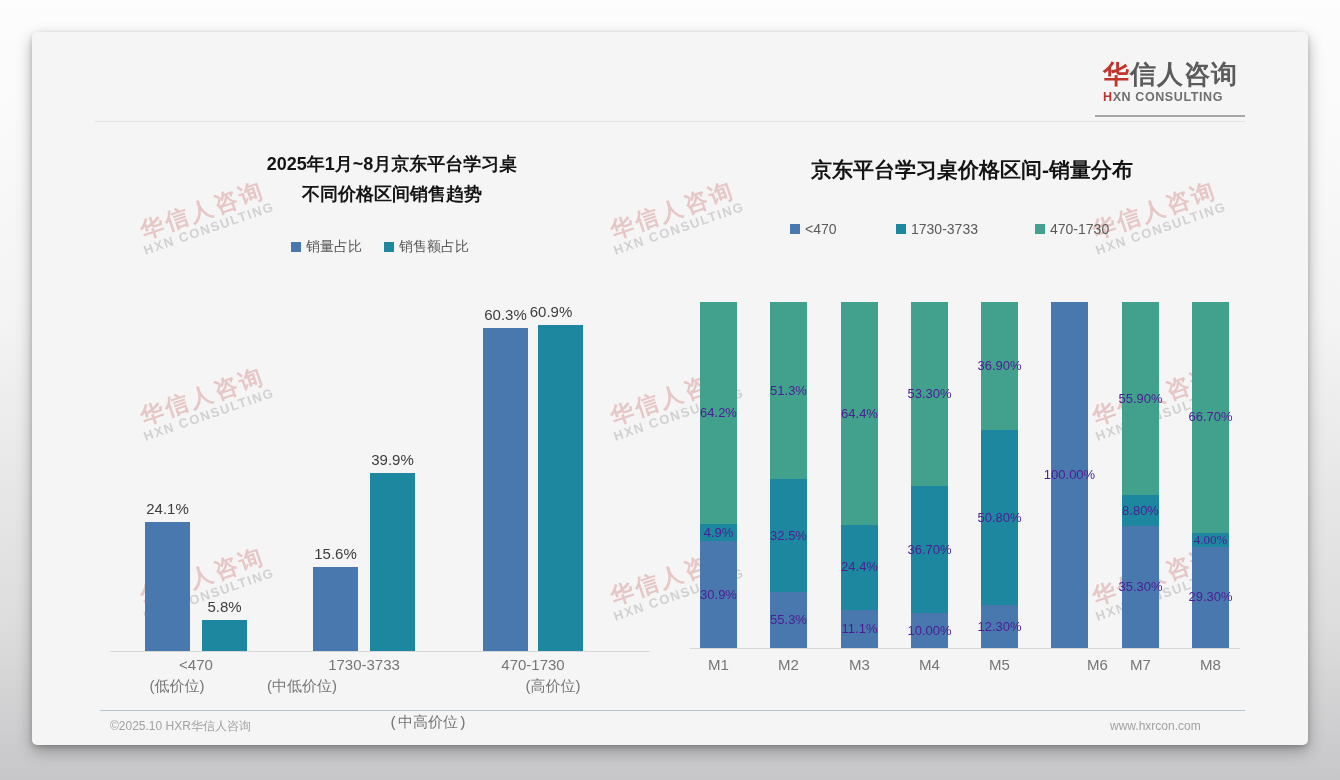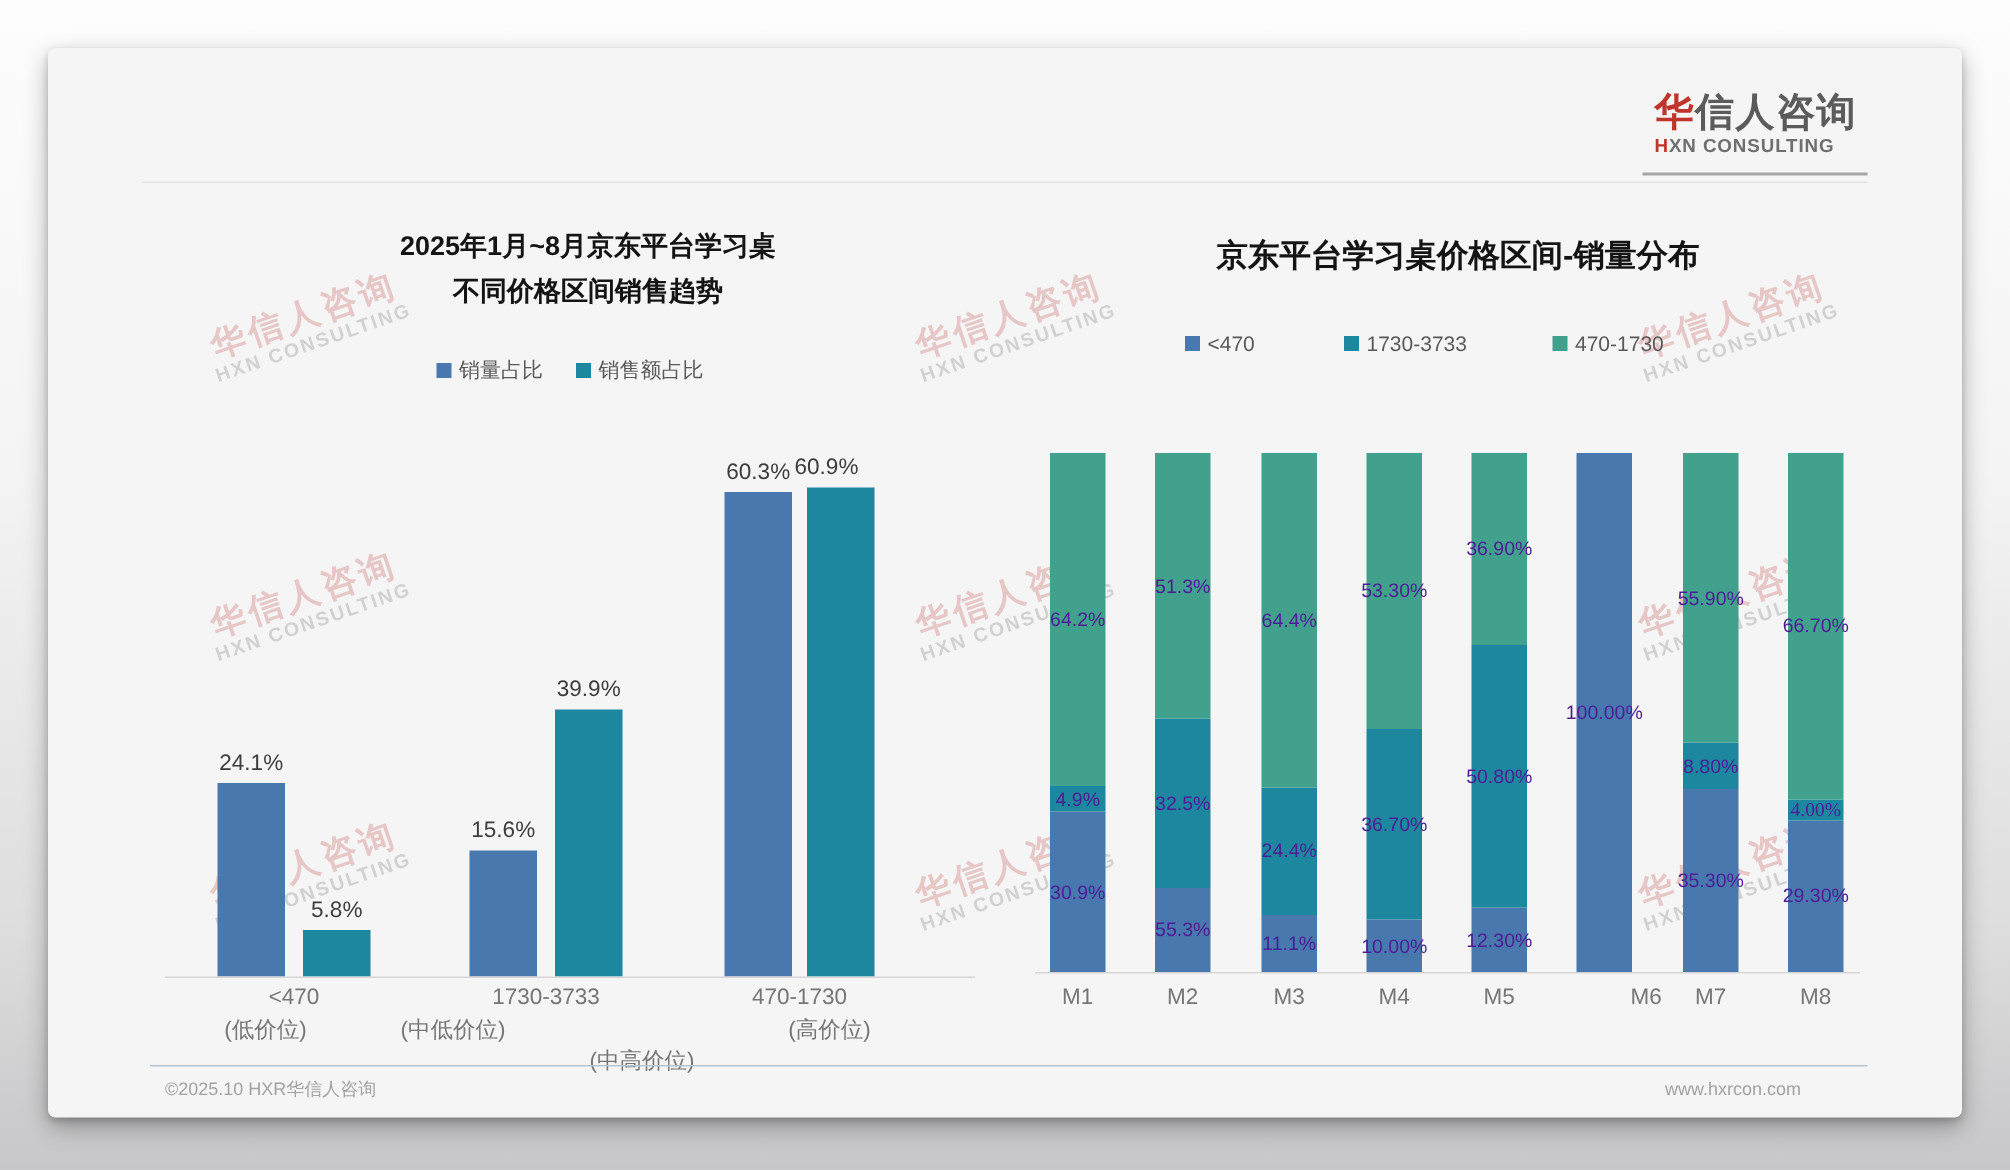--- a/index.html
+++ b/index.html
@@ -122,21 +122,21 @@
       <div class="dlabel" style="left: 192.5px; top: 566px;">5.8%</div>
       <div class="bar" style="left: 338px; top: 441px; width: 45px; height: 178px; background: rgb(30, 135, 160);"></div>
       <div class="dlabel" style="left: 360.5px; top: 419px;">39.9%</div>
       <div class="bar" style="left: 506px; top: 293px; width: 45px; height: 326px; background: rgb(30, 135, 160);"></div>
       <div class="dlabel" style="left: 507px; top: 271px; margin-left: 12px;">60.9%</div>
       <div class="xlab" style="left: 164px; top: 624px;">&lt;470</div>
       <div class="xlab" style="left: 332px; top: 624px;">1730-3733</div>
       <div class="xlab" style="left: 501px; top: 624px;">470-1730</div>
       <div class="xlab" style="left: 145px; top: 645px;">(低价位)</div>
       <div class="xlab" style="left: 270px; top: 645px;">(中低价位)</div>
-      <div class="xlab" style="left: 396px; top: 666px;">(中高价位)</div>
+      <div class="xlab" style="left: 396px; top: 681px; font-family: Liberation Mono, monospace;">(中高价位)</div>
       <div class="xlab" style="left: 521px; top: 645px;">(高价位)</div>
     </div>
   <div class="axis" style="left:78px;top:619px;width:540px"></div>
 
   <div id="title-right" class="chart-title">京东平台学习桌价格区间-销量分布</div>
   <div id="legend-right">
       <div class="legend-item rlegend" style="left: 758px;">
         <div class="legend-swatch" style="background: rgb(72, 120, 173);"></div>
         <div>&lt;470</div>
       </div>

